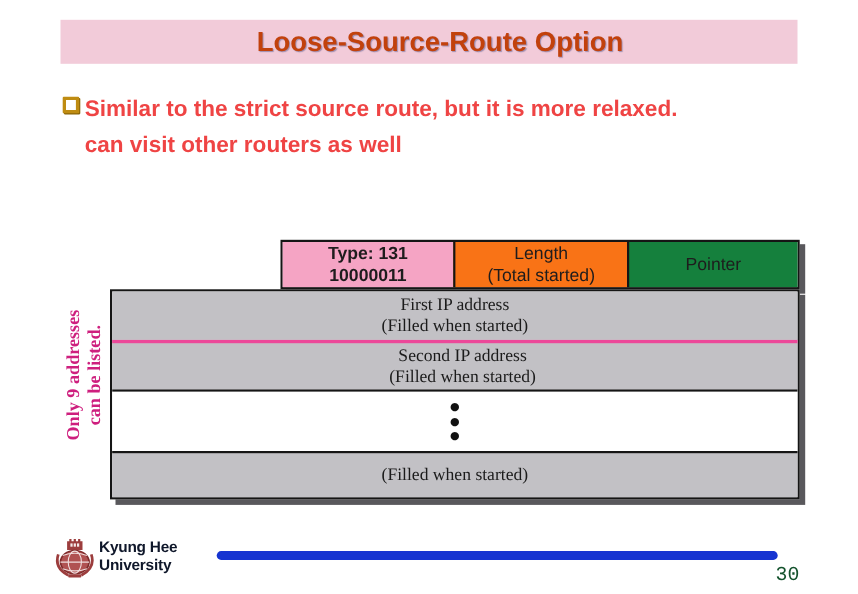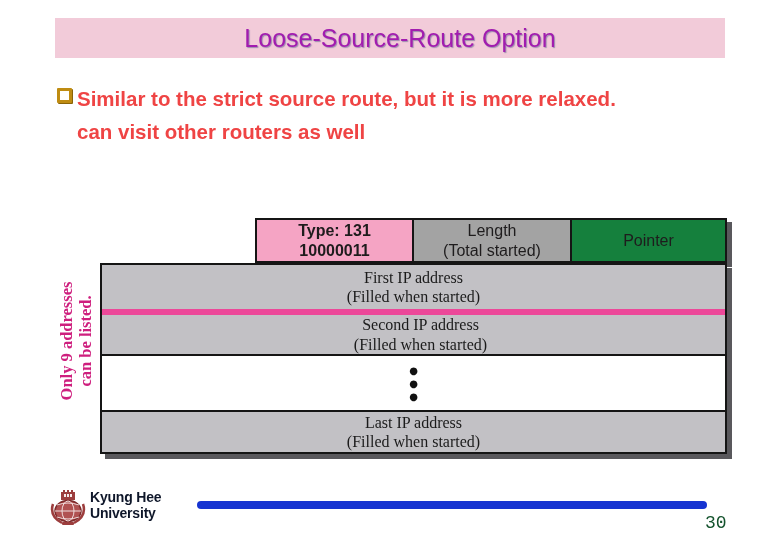--- a/index.html
+++ b/index.html
@@ -6,22 +6,22 @@
   .slide{
     position:relative;width:780px;height:540px;background:#ffffff;overflow:hidden;
     font-family:"Liberation Sans",sans-serif;
   }
   
   .title-bar{
     position:absolute;left:55px;top:18px;width:670px;height:40px;
     background:#f2cbd9;text-align:center;
   }
   .title-bar .title-text{
-    display:inline-block;line-height:41px;font-size:25px;font-weight:normal;
-    color:#a21caf;letter-spacing:0px;
+    display:inline-block;line-height:41px;font-size:25px;font-weight:bold;
+    color:#c2410c;letter-spacing:0px;
     text-shadow:1px 1px 1px rgba(90,90,140,.55);
     margin-left:20px;
   }
   
   .bullet-sq{
     position:absolute;left:57px;top:88px;width:9px;height:9px;
     border:3px solid #bf8c12;border-radius:1px;background:#fff;
     box-shadow:1px 1px 0 #8a6407;
   }
   .bullet-text{position:absolute;left:77px;top:83px;width:660px;}
@@ -34,36 +34,36 @@
     display:flex;border:2px solid #151515;box-sizing:border-box;
     box-shadow:5px 4px 0 #59585c;background:#fff;
     font-family:Liberation Sans, sans-serif;
   }
   .hdr-cell{
     display:flex;flex-direction:column;justify-content:center;align-items:center;
     box-sizing:border-box;height:100%;
   }
   .hdr-cell .cl{font-size:16px;line-height:19.5px;color:#1e1c1d;}
   .cell-type{width:155px;background:#f5a4c4;font-weight:bold;}
-  .cell-length{width:158px;background:#a3a3a3;border-left:2px solid #151515;}
+  .cell-length{width:158px;background:#f97316;border-left:2px solid #151515;}
   .cell-pointer{width:155px;background:#15803d;border-left:2px solid #151515;}
   
   .gray-box{
     position:absolute;left:100px;top:263px;width:627px;height:191px;
     border:2px solid #151515;box-sizing:border-box;background:#ffffff;
     box-shadow:5px 5px 0 #59585c;
     font-family:"Liberation Serif",serif;
   }
   .g-row{
     box-sizing:border-box;width:100%;display:flex;flex-direction:column;
     justify-content:center;align-items:center;background:#c2c1c5;
   }
   .g-row .cl{font-size:16px;line-height:19.5px;color:#1b1b1b;}
   .row-first{height:44px;}
-  .row-second{height:45px;border-top:6px solid #ec4899;padding-left:14px;}
+  .row-second{height:45px;border-top:3px solid #ec4899;padding-left:14px;}
   .row-dots{height:56px;background:#ffffff;border-top:2px solid #151515;}
   .row-last{height:42px;border-top:2px solid #151515;}
   .dots{
     white-space:pre-line;text-align:center;font-size:10px;line-height:13px;
     color:#111;font-family:"DejaVu Sans",sans-serif;
   }
   
   .side-note{
     position:absolute;left:-3px;top:320px;width:162px;height:42px;
     transform:rotate(-90deg);transform-origin:50% 50%;
@@ -128,21 +128,20 @@
     <div class="g-row row-second">
       <div class="cl">Second IP address</div>
       <div class="cl">(Filled when started)</div>
     </div>
     <div class="g-row row-dots">
       <div class="dots">●
 ●
 ●</div>
     </div>
     <div class="g-row row-last">
-      <div class="cl">Last IP address</div>
       <div class="cl">(Filled when started)</div>
     </div>
   </div>
 
   <svg class="logo" viewBox="0 0 40 40">
 
     <path d="M13 12 V4 h2 V2 h2 v2 h2 V2 h2 v2 h2 V2 h2 v2 h2 v8 z" fill="#9c3d3d"></path>
     <rect x="16" y="6" width="2" height="3" fill="#f5e9e9"></rect>
     <rect x="19" y="6" width="2" height="3" fill="#f5e9e9"></rect>
     <rect x="22" y="6" width="2" height="3" fill="#f5e9e9"></rect>

